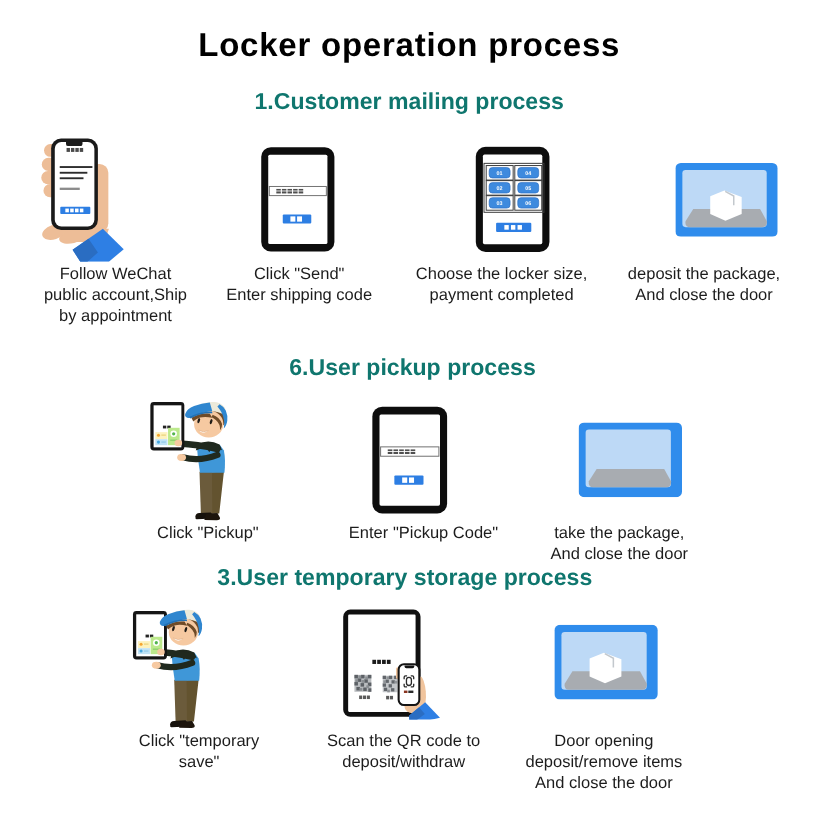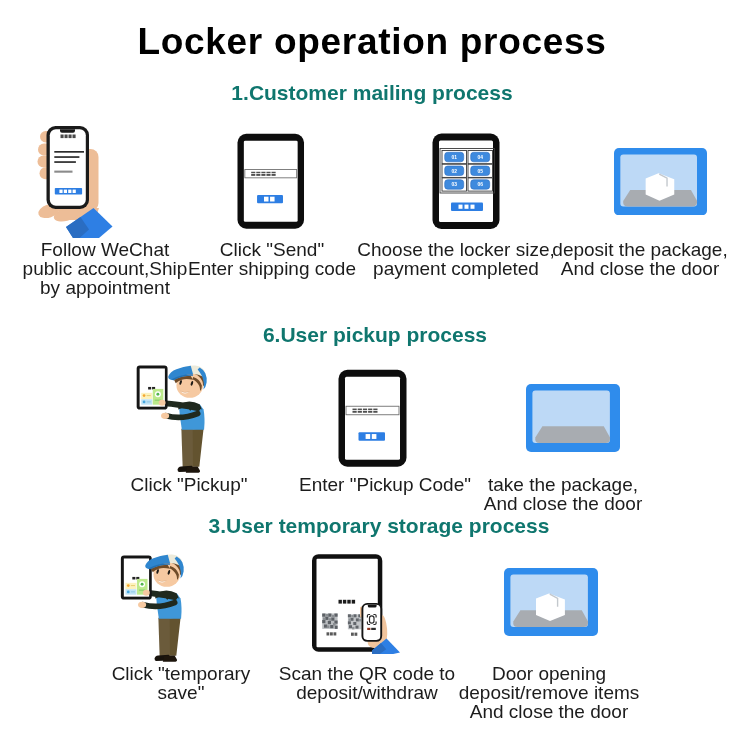--- a/index.html
+++ b/index.html
@@ -1,41 +1,41 @@
 <!DOCTYPE html>
 <html><head>
 <meta charset="utf-8">
 <style>
 html,body{margin:0;padding:0;}
 body{width:750px;height:750px;background:#ffffff;position:relative;overflow:hidden;
      font-family:"Liberation Sans", sans-serif;}
 .abs{position:absolute;}
 .ctr{position:absolute;transform:translateX(-50%);text-align:center;white-space:nowrap;}
-.cap{font-size:19px;line-height:19px;color:#1c1c1c;}
+.cap{font-size:15px;line-height:19px;color:#1c1c1c;}
 .hd{font-weight:bold;color:#0f766e;font-size:21px;line-height:26px;}
-.title{font-weight:bold;color:#000;font-size:37px;line-height:34px;letter-spacing:0.7px;}
+.title{font-weight:bold;color:#000;font-size:30px;line-height:34px;letter-spacing:0.7px;}
 </style>
 </head>
 <body>
 
 <div class="ctr title" style="left:372px;top:24.5px;">Locker operation process</div>
 <div class="ctr hd" style="left:372px;top:80.3px;">1.Customer mailing process</div>
 
 <div class="ctr cap" style="left:105px;top:239.5px;">Follow WeChat<br>public account,Ship<br>by appointment</div>
 <div class="ctr cap" style="left:272px;top:239.5px;">Click "Send"<br>Enter shipping code</div>
 <div class="ctr cap" style="left:456px;top:239.5px;text-align:center;">Choose the locker size,<br>payment completed</div>
 <div class="ctr cap" style="left:640px;top:240px;">deposit the package,<br>And close the door</div>
 
 <div class="ctr hd" style="left:375px;top:321.9px;">6.User pickup process</div>
 
 <div class="ctr cap" style="left:189px;top:474.5px;">Click "Pickup"</div>
 <div class="ctr cap" style="left:385px;top:474.5px;">Enter "Pickup Code"</div>
 <div class="ctr cap" style="left:563px;top:474.5px;">take the package,<br>And close the door</div>
 
-<div class="ctr hd" style="left:379px;top:513.4px;">3.User temporary storage process</div>
+<div class="ctr hd" style="left:368px;top:513.4px;">3.User temporary storage process</div>
 
 <div class="ctr cap" style="left:181px;top:663.5px;">Click "temporary<br>save"</div>
 <div class="ctr cap" style="left:367px;top:663.5px;">Scan the QR code to<br>deposit/withdraw</div>
 <div class="ctr cap" style="left:549px;top:663.5px;">Door opening<br>deposit/remove items<br>And close the door</div>
 
 <svg class="abs" style="left:237px;top:133px;" width="67.5" height="96.5" viewBox="0 0 69 98">
   <rect x="0.5" y="0.5" width="68" height="97" rx="9" fill="#0d0d0d"></rect>
   <rect x="7" y="7.5" width="55" height="83" rx="1.5" fill="#ffffff"></rect>
   <rect x="8" y="37" width="53" height="8.5" fill="#ffffff" stroke="#6f6f6f" stroke-width="0.9"></rect>
   <g fill="#4f4f4f">

